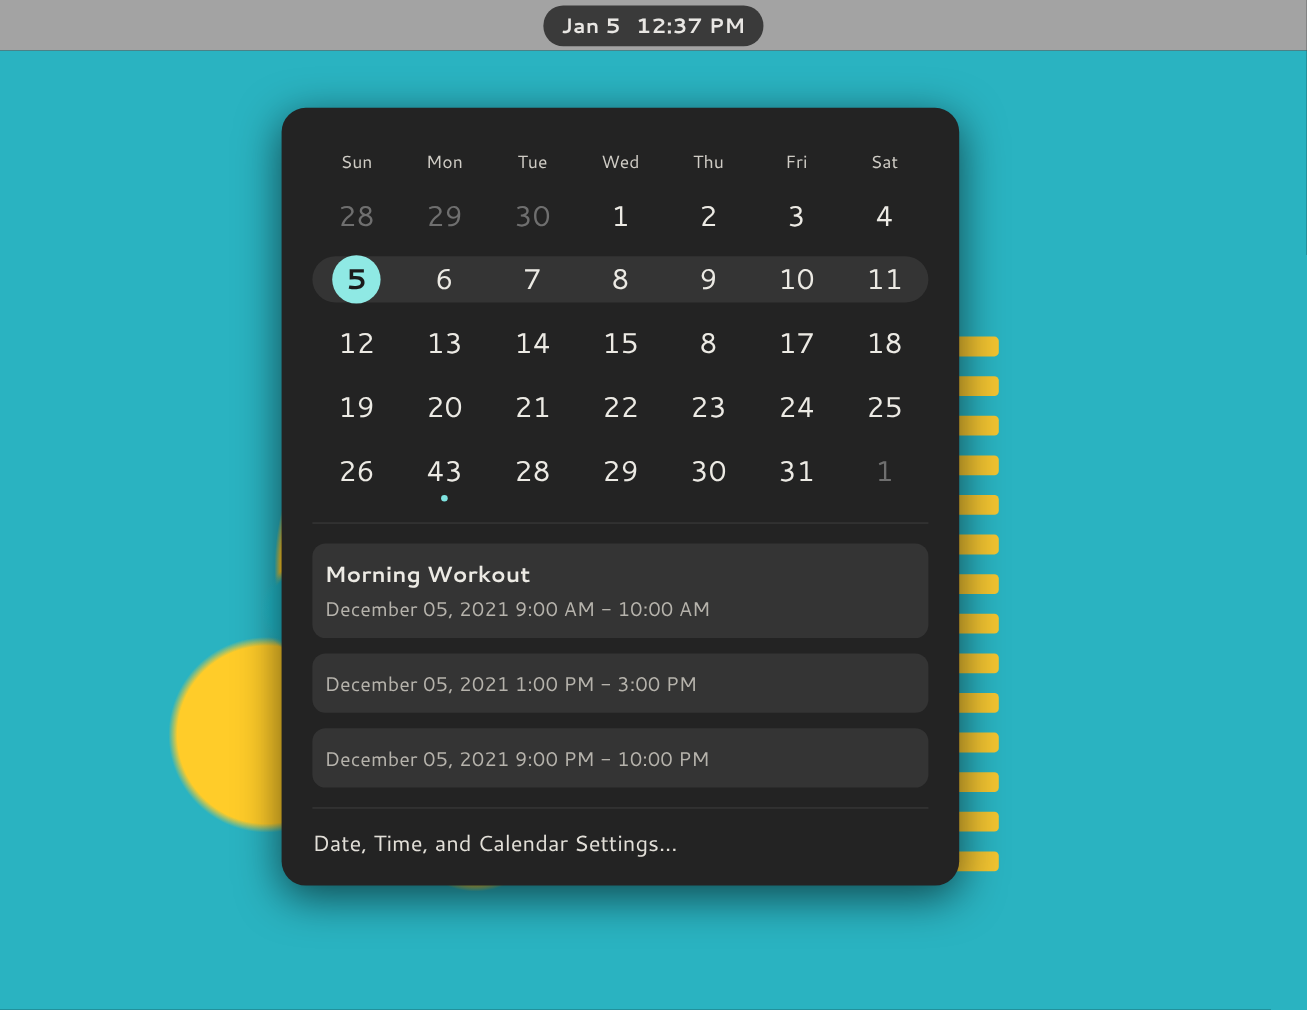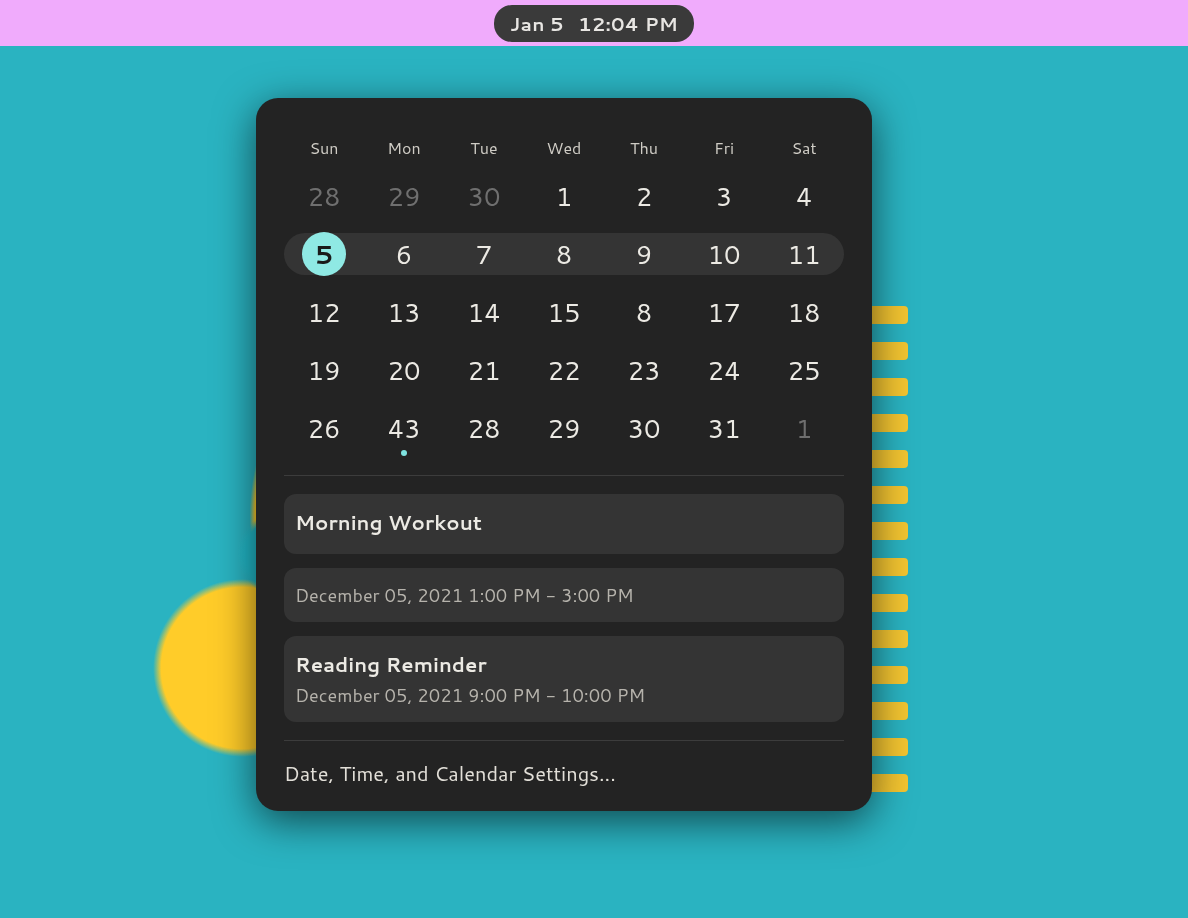--- a/index.html
+++ b/index.html
@@ -22,21 +22,21 @@
     background:
       radial-gradient(circle at 35% 35%, #2ab3c1 0 8%, transparent 9%),
       radial-gradient(circle at 60% 50%, #2ab3c1 0 6%, transparent 7%),
       radial-gradient(circle at 25% 55%, #2ab3c1 0 5%, transparent 6%),
       radial-gradient(circle at 50% 70%, #2ab3c1 0 7%, transparent 8%);
   }
   .stripes{position:absolute;right:280px;top:260px;width:60px;height:560px;display:flex;flex-direction:column;gap:18px;}
   .stripes span{display:block;height:18px;background:#f3c531;border-radius:4px;}
 
   
-  .topbar{position:absolute;top:0;left:0;right:0;height:46px;background:#f0abfc;display:flex;align-items:center;justify-content:center;}
+  .topbar{position:absolute;top:0;left:0;right:0;height:46px;background:#a3a3a3;display:flex;align-items:center;justify-content:center;}
   .clock-pill{background:#3a3a3a;color:#e8e6e3;border-radius:18px;padding:5px 16px;font-size:19px;font-weight:600;letter-spacing:0.2px;display:flex;gap:14px;}
 
   
   .popover{position:absolute;top:52px;left:256px;width:560px;background:#232323;border-radius:22px;box-shadow:0 10px 40px rgba(0,0,0,0.6);padding:28px 28px 24px 28px;color:#e8e6e3;}
   .pop-header{display:flex;align-items:flex-start;justify-content:space-between;margin-bottom:18px;}
   .pop-title h1{margin:0;font-size:28px;font-weight:700;color:#f1efe9;}
   .pop-title h2{margin:4px 0 0 0;font-size:19px;font-weight:400;color:#c8c6c1;}
   .nav-arrows{display:flex;gap:36px;margin-top:12px;margin-right:6px;}
   .nav-arrows svg{width:22px;height:22px;stroke:#c8c6c1;stroke-width:3;fill:none;cursor:pointer;}
 
@@ -58,21 +58,21 @@
   .event-time{font-size:18px;color:#b6b3ac;}
 
   .settings-link{font-size:20px;color:#e2dfd8;margin-top:6px;cursor:pointer;}
 </style>
 </head>
 <body>
 
 <div class="topbar">
   <div class="clock-pill">
     <span>Jan 5</span>
-    <span>12:04 PM</span>
+    <span>12:37 PM</span>
   </div>
 </div>
 
 <div class="desktop">
   <div class="wallpaper">
     <div class="globe"></div>
     <div class="stripes">
         <span></span>
         <span></span>
         <span></span>
@@ -150,26 +150,26 @@
           <div class="day">31</div>
           <div class="day other">1</div>
         </div>
       </div>
 
     <hr class="sep">
 
     <div id="events-container">
         <div class="event">
           <div class="event-title">Morning Workout</div>
+          <div class="event-time">December 05, 2021 9:00 AM - 10:00 AM</div>
         </div>
         <div class="event">
           <div class="event-time">December 05, 2021 1:00 PM - 3:00 PM</div>
         </div>
         <div class="event">
-          <div class="event-title">Reading Reminder</div>
           <div class="event-time">December 05, 2021 9:00 PM - 10:00 PM</div>
         </div>
       </div>
 
     <hr class="sep">
 
     <div class="settings-link">Date, Time, and Calendar Settings...</div>
   </div>
 </div>
 

